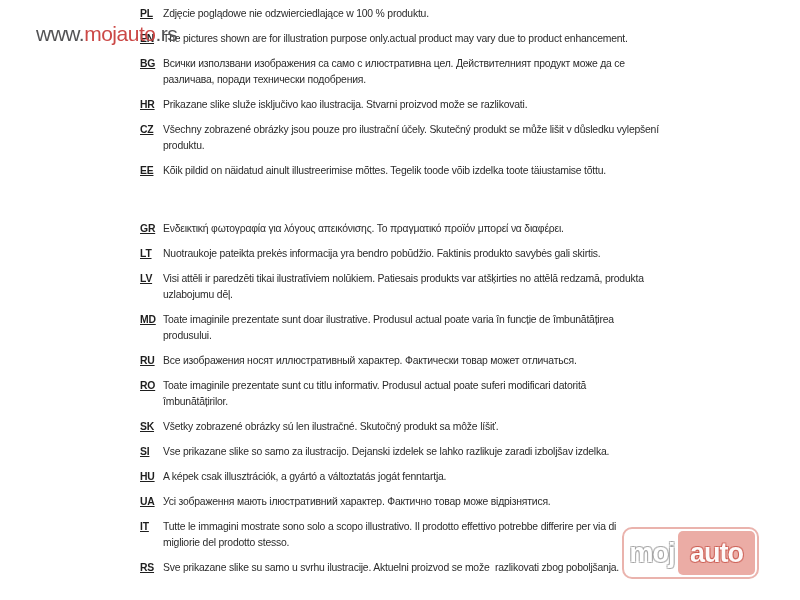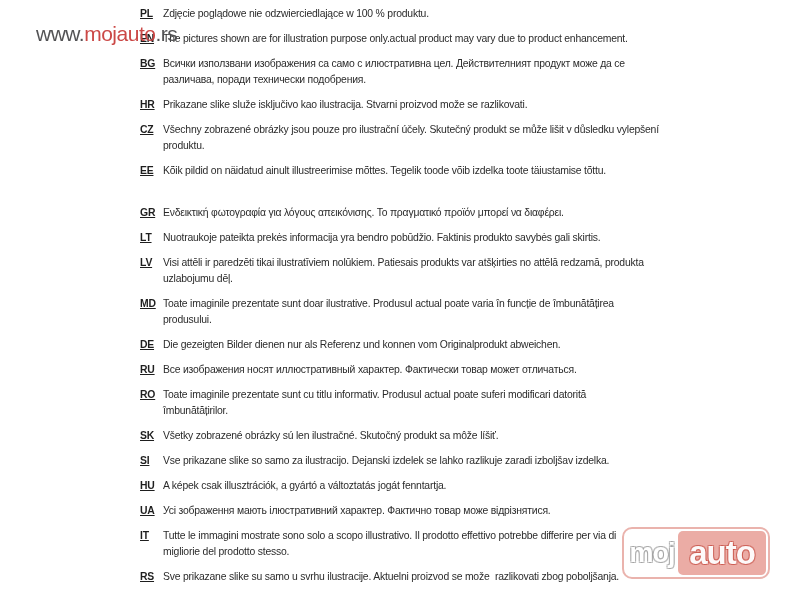--- a/index.html
+++ b/index.html
@@ -27,41 +27,41 @@
     flex:0 0 23px;
     font-weight:bold;
     color:#1e1e1e;
     text-decoration:underline;
   }
   .row .text{
     width:600px;
     white-space:pre-wrap;
     color:#2b2b2b;
   }
-  .gap-after{ margin-bottom:26px; }
+  .gap-after{ margin-bottom:42px; }
 
   
   .watermark{
     position:absolute;
     left:36px; top:22px;
     font-size:21px;
     font-weight:normal;
     letter-spacing:-0.5px;
     white-space:nowrap;
     z-index:3;
     opacity:0.96;
   }
   .watermark .wm-gray{ color:#4d4d4f; }
   .watermark .wm-red{ color:#c9413f; }
 
   
   .logo{
     position:absolute;
     left:622px; top:527px;
-    width:148px; height:52px;
+    width:137px; height:52px;
     border:2px solid rgba(205,75,60,0.42);
     border-radius:10px;
     box-sizing:border-box;
     display:flex;
     align-items:stretch;
     padding:2px;
     z-index:4;
     background:transparent;
   }
   .logo-moj{
@@ -70,21 +70,21 @@
     font-size:27px;font-weight:bold;letter-spacing:-1px;
     color:#ffffff;
     text-shadow:-1px -1px 0 rgba(140,140,140,.55), 1px -1px 0 rgba(140,140,140,.55),
                 -1px 1px 0 rgba(140,140,140,.55), 1px 1px 0 rgba(140,140,140,.55);
   }
   .logo-auto{
     flex:1;
     background:rgba(214,82,66,0.48);
     border-radius:5px;
     display:flex;align-items:center;justify-content:center;
-    font-size:33px;font-weight:bold;letter-spacing:-1px;
+    font-size:27px;font-weight:bold;letter-spacing:-1px;
     color:rgba(255,255,255,0.97);
     text-shadow:-1px -1px 0 rgba(190,60,48,.45), 1px -1px 0 rgba(190,60,48,.45),
                 -1px 1px 0 rgba(190,60,48,.45), 1px 1px 0 rgba(190,60,48,.45);
   }
 </style>
 </head>
 <body>
 
 <div class="rows">
   <div class="row">
@@ -125,24 +125,20 @@
     <span class="code">LV</span>
     <span class="text">Visi attēli ir paredzēti tikai ilustratīviem nolūkiem. Patiesais produkts var atšķirties no attēlā redzamā, produkta
 uzlabojumu dēļ.</span>
   </div>
   <div class="row">
     <span class="code">MD</span>
     <span class="text">Toate imaginile prezentate sunt doar ilustrative. Produsul actual poate varia în funcție de îmbunătățirea
 produsului.</span>
   </div>
   <div class="row">
-    <span class="code">DE</span>
-    <span class="text">Die gezeigten Bilder dienen nur als Referenz und konnen vom Originalprodukt abweichen.</span>
-  </div>
-  <div class="row">
     <span class="code">RU</span>
     <span class="text">Все изображения носят иллюстративный характер. Фактически товар может отличаться.</span>
   </div>
   <div class="row">
     <span class="code">RO</span>
     <span class="text">Toate imaginile prezentate sunt cu titlu informativ. Produsul actual poate suferi modificari datorită
 îmbunătățirilor.</span>
   </div>
   <div class="row">
     <span class="code">SK</span>

